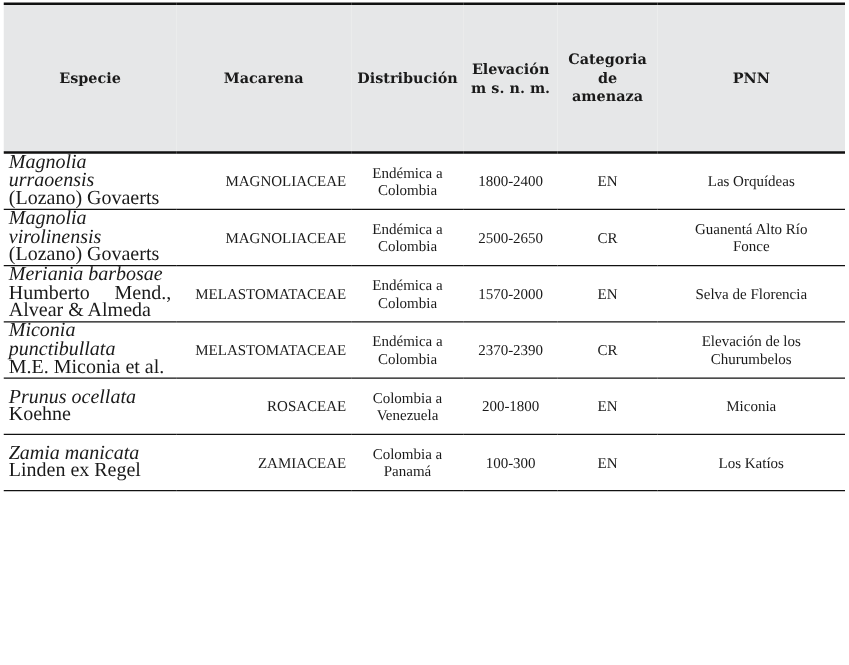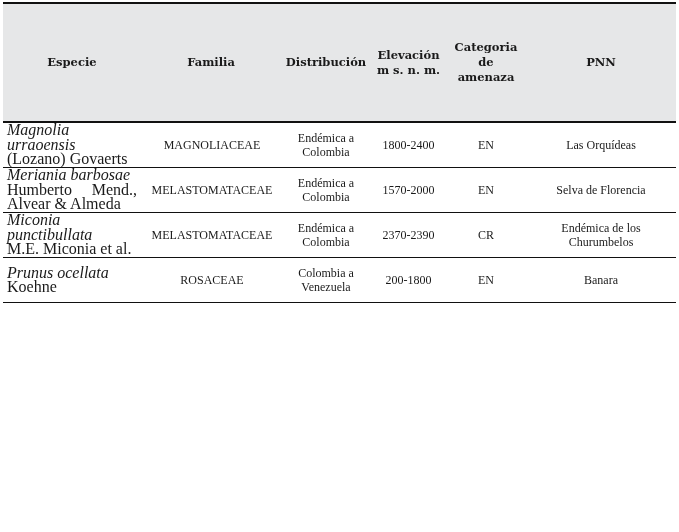--- a/index.html
+++ b/index.html
@@ -52,21 +52,21 @@
       text-align: left;
       padding-left: 4px;
       font-family: "Liberation Serif", "DejaVu Serif", serif;
       font-size: 16px;
     }
     td.c-especie.justify {
       text-align: justify;
       text-align-last: left;
     }
     td.c-familia {
-      text-align: center;
+      text-align: right;
       padding-left: 6px;
       font-family: "Liberation Serif", "DejaVu Serif", serif;
       font-size: 12px;
     }
     td.c-dist, td.c-elev, td.c-cat, td.c-pnn {
       text-align: center;
       font-family: "Liberation Serif", "DejaVu Serif", serif;
       font-size: 12px;
     }
     .sp-italic { font-style: italic; }
@@ -86,21 +86,21 @@
       <col class="w-especie">
       <col class="w-familia">
       <col class="w-dist">
       <col class="w-elev">
       <col class="w-cat">
       <col class="w-pnn">
     </colgroup>
     <thead>
       <tr>
         <th><span>Especie</span></th>
-        <th><span>Familia</span></th>
+        <th><span>Macarena</span></th>
         <th><span>Distribución</span></th>
         <th>
           <div>Elevación</div>
           <div>m s. n. m.</div>
         </th>
         <th>
           <div>Categoria de</div>
           <div>amenaza</div>
         </th>
         <th><span>PNN</span></th>
@@ -118,20 +118,37 @@
           <div>Endémica a</div>
           <div>Colombia</div>
         </td>
         <td class="c-elev">1800-2400</td>
         <td class="c-cat">EN</td>
         <td class="c-pnn">
           <div>Las Orquídeas</div>
         </td>
       </tr>
 
+      <tr>
+        <td class="c-especie">
+          <span class="sp-italic">Magnolia virolinensis</span><br>
+          <span>(Lozano) Govaerts</span>
+        </td>
+        <td class="c-familia">MAGNOLIACEAE</td>
+        <td class="c-dist">
+          <div>Endémica a</div>
+          <div>Colombia</div>
+        </td>
+        <td class="c-elev">2500-2650</td>
+        <td class="c-cat">CR</td>
+        <td class="c-pnn">
+          <div>Guanentá Alto Río</div>
+          <div>Fonce</div>
+        </td>
+      </tr>
 
       <tr>
         <td class="c-especie justify">
           <span class="sp-italic">Meriania barbosae</span><br>
           <span>Humberto Mend., Alvear &amp; Almeda</span>
         </td>
         <td class="c-familia">MELASTOMATACEAE</td>
         <td class="c-dist">
           <div>Endémica a</div>
           <div>Colombia</div>
@@ -151,38 +168,54 @@
           <span>M.E. Miconia et al.</span>
         </td>
         <td class="c-familia">MELASTOMATACEAE</td>
         <td class="c-dist">
           <div>Endémica a</div>
           <div>Colombia</div>
         </td>
         <td class="c-elev">2370-2390</td>
         <td class="c-cat">CR</td>
         <td class="c-pnn">
-          <div>Endémica de los</div>
+          <div>Elevación de los</div>
           <div>Churumbelos</div>
         </td>
       </tr>
 
       <tr>
         <td class="c-especie">
           <span class="sp-italic">Prunus ocellata</span>
           <span>Koehne</span>
         </td>
         <td class="c-familia">ROSACEAE</td>
         <td class="c-dist">
           <div>Colombia a</div>
           <div>Venezuela</div>
         </td>
         <td class="c-elev">200-1800</td>
         <td class="c-cat">EN</td>
         <td class="c-pnn">
-          <div>Banara</div>
-        </td>
-      </tr>
-
-
+          <div>Miconia</div>
+        </td>
+      </tr>
+
+
+      <tr>
+        <td class="c-especie">
+          <span class="sp-italic">Zamia manicata</span>
+          <span>Linden ex Regel</span>
+        </td>
+        <td class="c-familia">ZAMIACEAE</td>
+        <td class="c-dist">
+          <div>Colombia a</div>
+          <div>Panamá</div>
+        </td>
+        <td class="c-elev">100-300</td>
+        <td class="c-cat">EN</td>
+        <td class="c-pnn">
+          <div>Los Katíos</div>
+        </td>
+      </tr>
     </tbody>
   </table>
 </div>
 
 </body></html>

